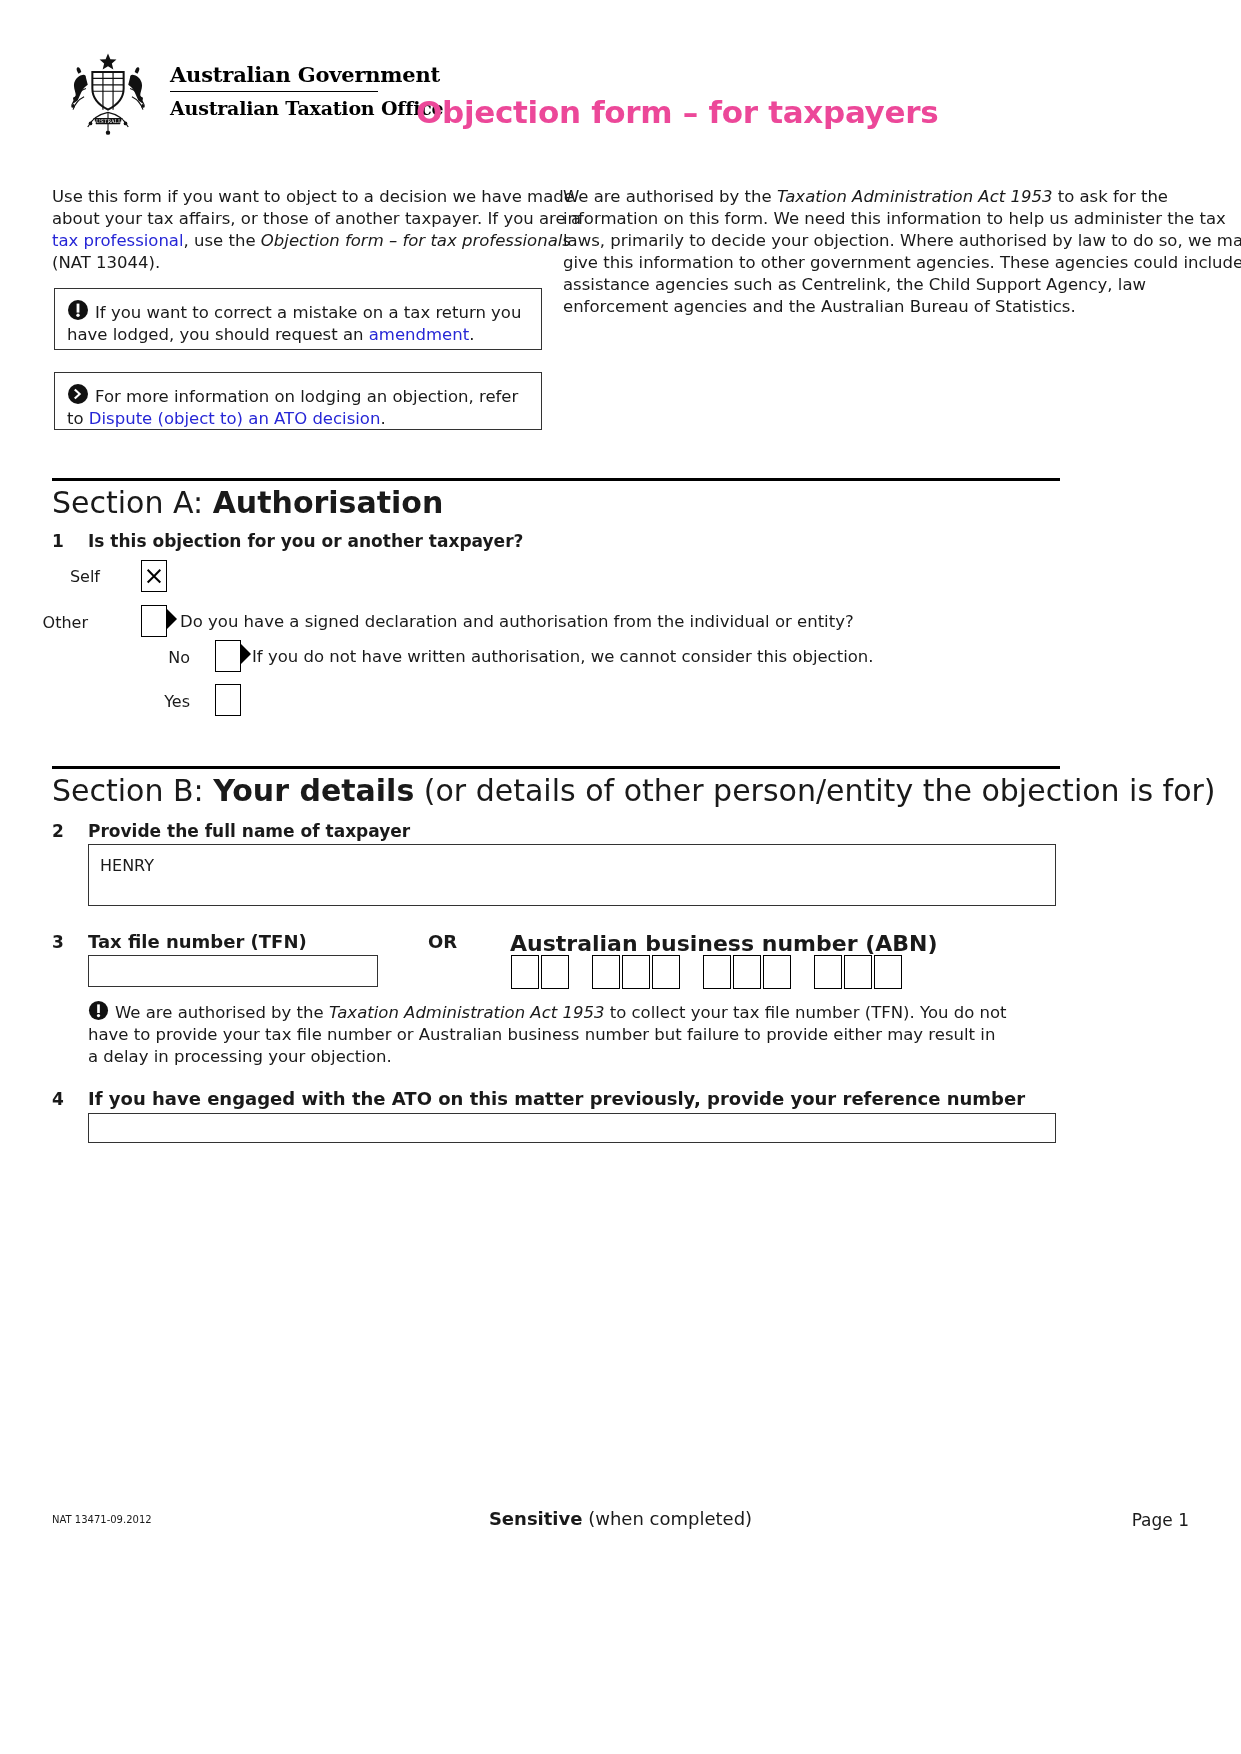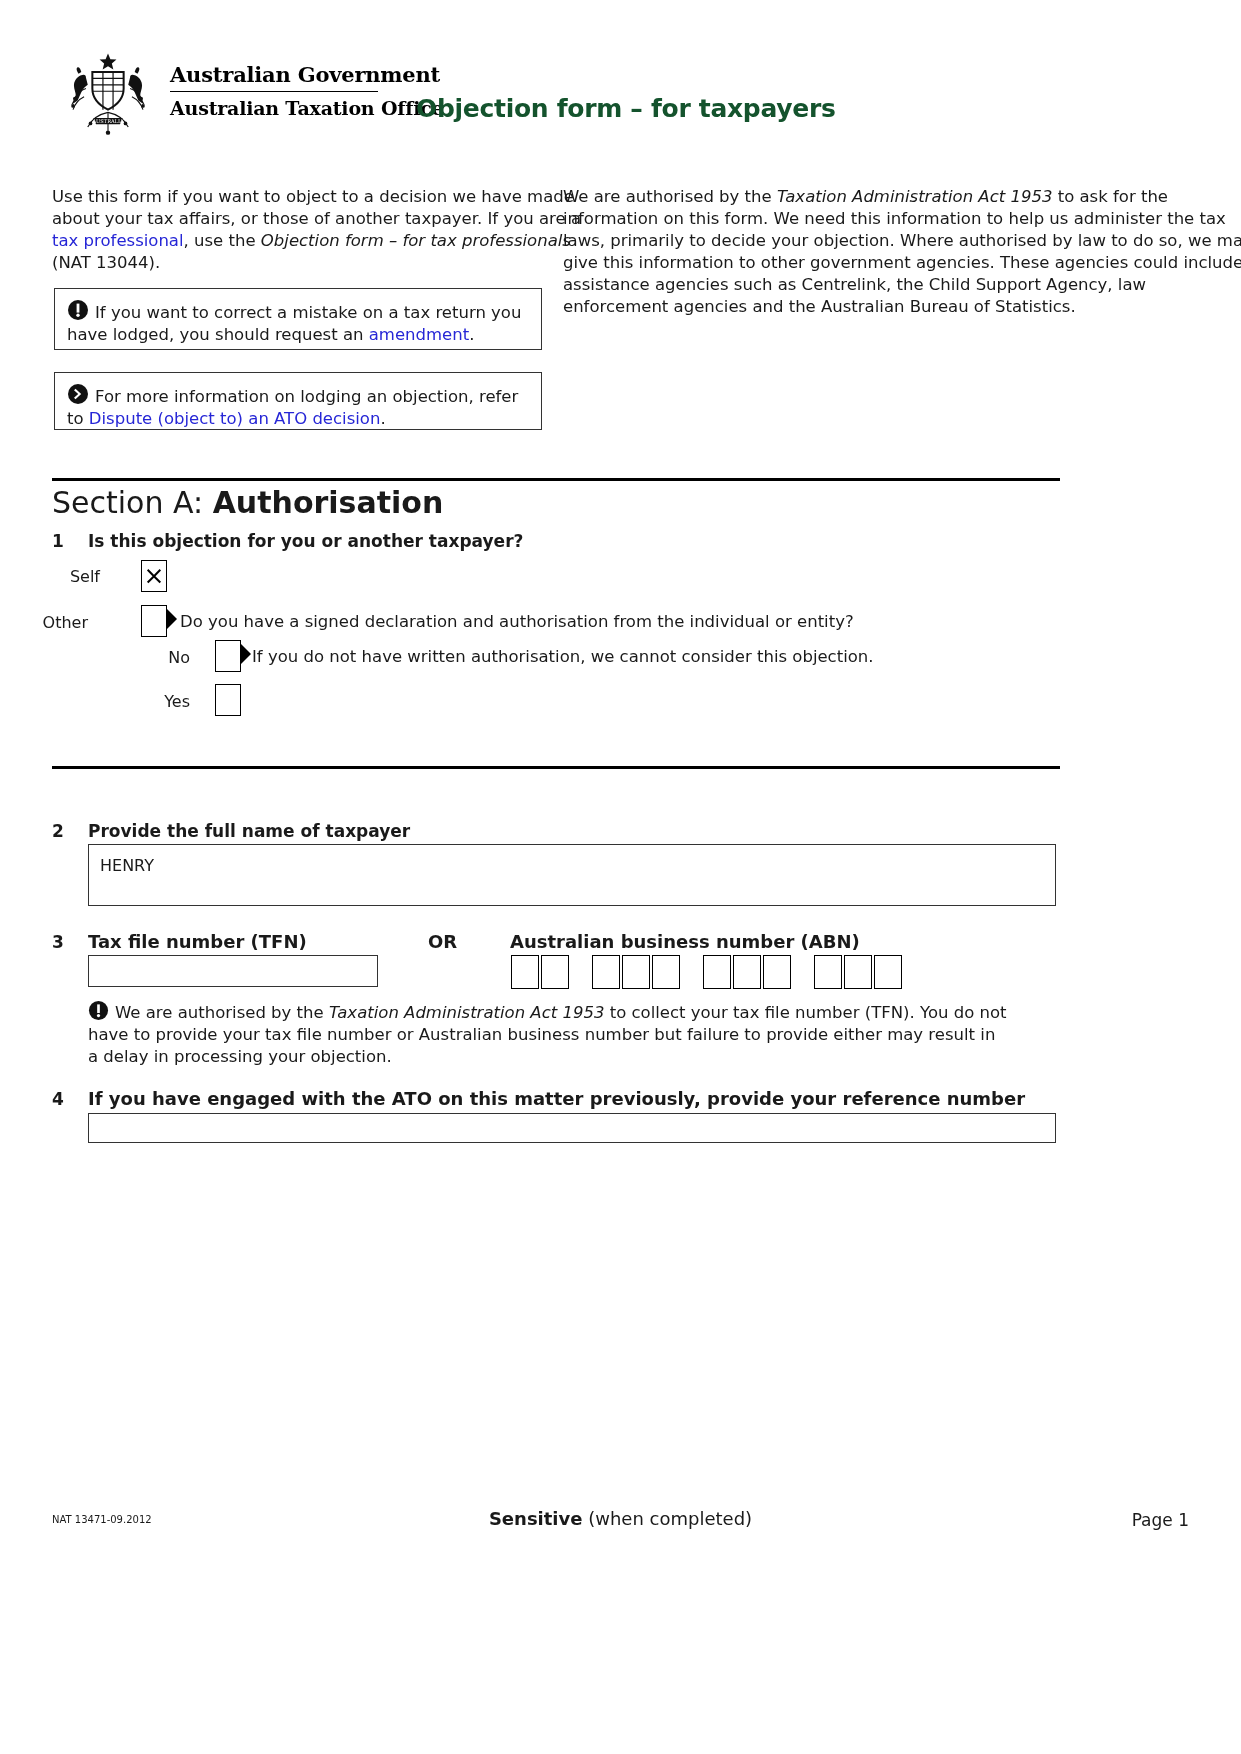--- a/index.html
+++ b/index.html
@@ -31,21 +31,21 @@
   }
   .gov-rule { border-top: 1.6px solid #000; margin: 3px 0 4px 0; width: 208px; }
   .gov-line2 {
     font-family: "DejaVu Serif", "Liberation Serif", serif;
     font-weight: bold; font-size: 19px; letter-spacing: -0.2px;
     color: #000; white-space: nowrap; line-height: 25px;
   }
 
   .form-title {
     position: absolute; left: 416px; top: 94px;
-    font-size: 25px; font-weight: bold; color: #14532d;
+    font-size: 31px; font-weight: bold; color: #ec4899;
     white-space: nowrap; letter-spacing: -0.3px;
   }
 
   
   .intro-left {
     position: absolute; left: 52px; top: 186px; width: 530px;
     font-size: 16.5px; line-height: 22px; color: #1a1a1a;
   }
   .intro-right {
     position: absolute; left: 563px; top: 186px; width: 690px;
@@ -235,30 +235,33 @@
 
   <div class="opt-label" style="left:130px; top:648px; width:60px;">No</div>
   <div class="cbox" style="left:215px; top:640px;"></div>
   <div class="arrowhead" style="left:240px; top:643px;"></div>
   <div class="opt-note" style="left:252px; top:647px;">If you do not have written authorisation, we cannot consider this objection.</div>
 
   <div class="opt-label" style="left:130px; top:692px; width:60px;">Yes</div>
   <div class="cbox" style="left:215px; top:684px;"></div>
 
   <div class="section-rule" style="top:766px;"></div>
+  <div class="section-head" style="top:773px;">
+    <span>Section B: </span><b>Your details</b><span> (or details of other person/entity the objection is for)</span>
+  </div>
 
   <div class="qnum" style="left:52px; top:821px;">2</div>
   <div class="qtext" style="left:88px; top:821px;">Provide the full name of taxpayer</div>
   <div class="field" style="left:88px; top:844px; width:968px; height:62px;"></div>
   <div class="field-val" style="left:100px; top:856px;">HENRY</div>
 
   <div class="qnum" style="left:52px; top:932px;">3</div>
   <div class="qtext" style="left:88px; top:931px; font-size:18px;">Tax file number (TFN)</div>
   <div class="qtext" style="left:428px; top:931px; font-size:18px;">OR</div>
-  <div class="qtext" style="left:510px; top:931px; font-size:18px;text-align:right;">Australian business number (ABN)</div>
+  <div class="qtext" style="left:510px; top:931px; font-size:22px;text-align:right;">Australian business number (ABN)</div>
 
   <div class="field" style="left:88px; top:955px; width:290px; height:32px;"></div>
 
   <div class="charbox" style="left:511px; top:955px;"></div>
   <div class="charbox" style="left:541px; top:955px;"></div>
 
   <div class="charbox" style="left:592px; top:955px;"></div>
   <div class="charbox" style="left:622px; top:955px;"></div>
   <div class="charbox" style="left:652px; top:955px;"></div>
 

